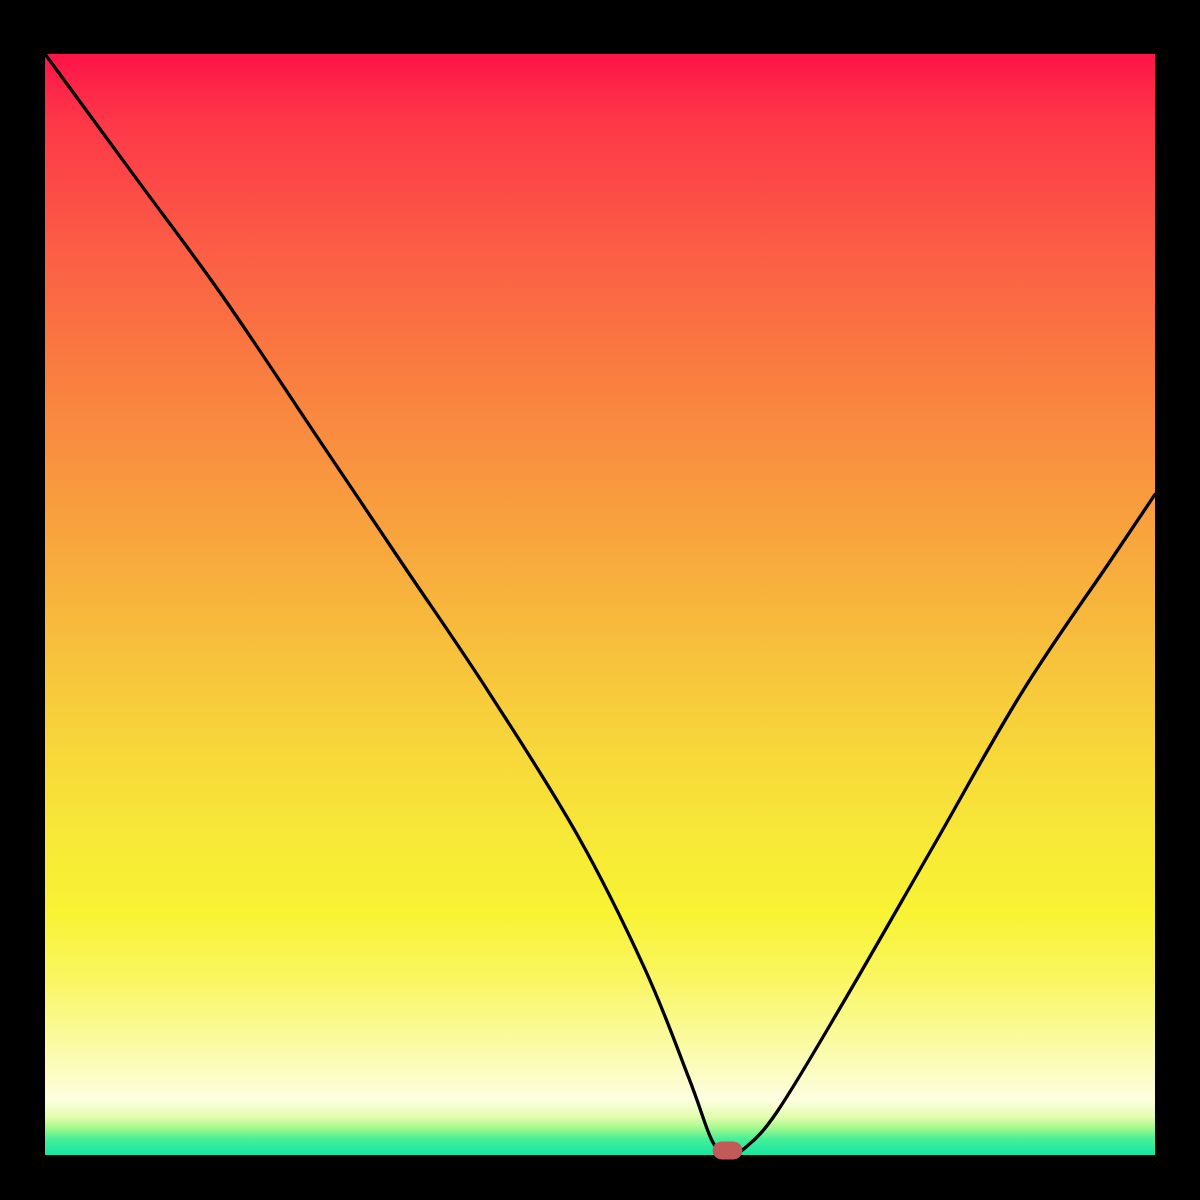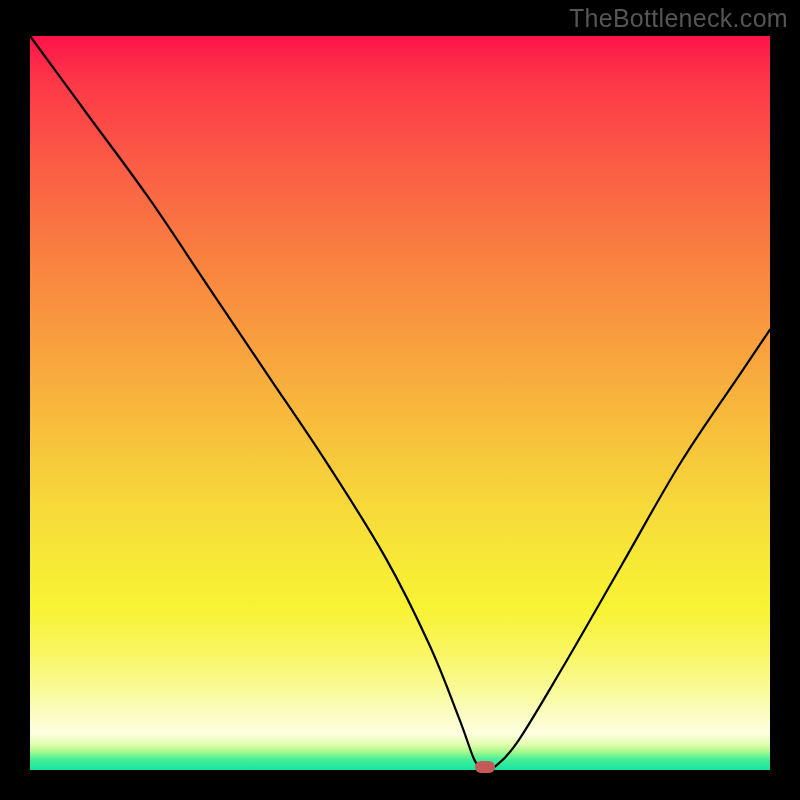--- a/index.html
+++ b/index.html
@@ -73,21 +73,20 @@
     height: 12px;
     background: #c35a57;
     border-radius: 6px;
   }
 </style>
 </head>
 <body>
 
 <div class="frame">
 
-  <div class="watermark">TheBottleneck.com</div>
 
   <div class="plot-bg"></div>
 
   <svg class="curve" viewBox="0 0 740 734" preserveAspectRatio="none">
     <path d="M 0 0 C 10.656 14.5332, 37.888000000000005 51.67360000000001, 59.2 80.74000000000001 C 80.512 109.80640000000001, 97.08800000000001 131.09240000000003, 118.4 161.48000000000002 C 139.712 191.8676, 156.28799999999998 217.8512, 177.6 249.56 C 198.912 281.2688, 215.488 305.9312, 236.8 337.64 C 258.112 369.3488, 274.688 392.69000000000005, 296 425.72 C 317.312 458.75, 336.55199999999996 488.11, 355.2 521.14 C 373.848 554.17, 386.28000000000003 580.1536, 399.6 609.22 C 412.92 638.2864000000001, 421.20799999999997 662.1414, 429.2 682.62 C 437.192 703.0986, 440.004 714.4022, 444 722.99 C 447.996 731.5778, 448.736 728.8766800000001, 451.4 730.33 C 454.06399999999996 731.78332, 456.136 731.19612, 458.8 731.064 C 461.464 730.93188, 460.87199999999996 734.35232, 466.2 729.596 C 471.528 724.83968, 476.41200000000003 722.34408, 488.40000000000003 704.64 C 500.38800000000003 686.93592, 514.1519999999999 662.9488, 532.8 631.24 C 551.448 599.5312, 570.688 565.4736, 592 528.48 C 613.312 491.4864, 629.888 460.07120000000003, 651.2 425.72 C 672.5120000000001 391.3688, 694.4159999999999 361.4216, 710.4 337.64 C 726.384 313.85839999999996, 734.672 301.5272, 740 293.6"></path>
   </svg>
 
   <div class="marker" style="left: 475.1px; top: 761.064px;"></div>
 
 </div>

